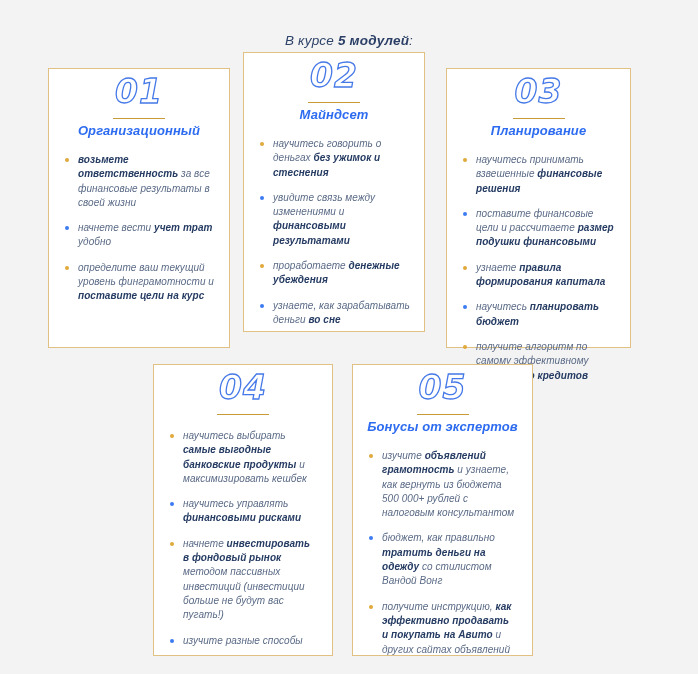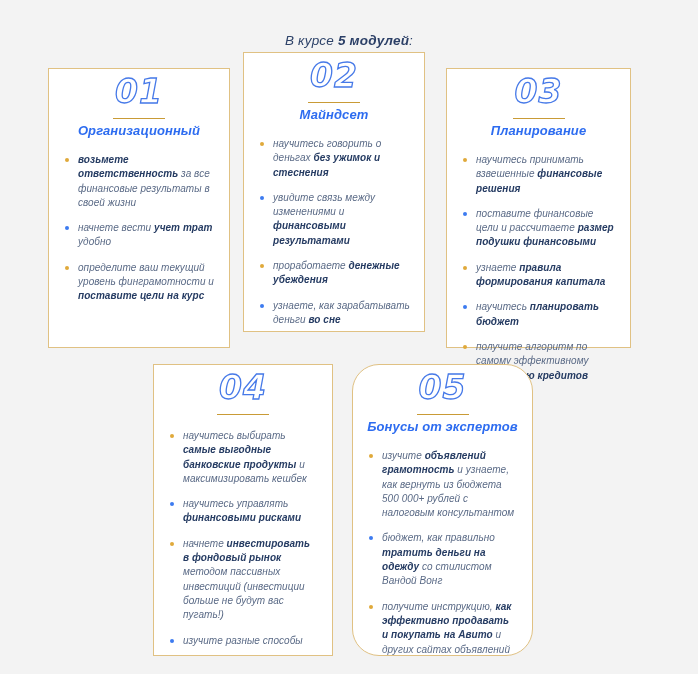--- a/index.html
+++ b/index.html
@@ -117,21 +117,21 @@
   .bullets b {
     font-weight: 700;
     color: #263c63;
   }
 
   
   #card-1 { left: 48px;  top: 68px;  width: 182px; height: 280px; }
   #card-2 { left: 243px; top: 52px;  width: 182px; height: 280px; }
   #card-3 { left: 446px; top: 68px;  width: 185px; height: 280px; }
   #card-4 { left: 153px; top: 364px; width: 180px; height: 292px; }
-  #card-5 { left: 352px; top: 364px; width: 181px; height: 292px; border-radius: 27px; }
+  #card-5 { left: 352px; top: 364px; width: 181px; height: 292px; }
 </style>
 </head>
 <body>
 
 <div class="page">
 
   <div class="section-heading">
     <span>В курсе </span><span class="strong">5 модулей</span><span>:</span>
   </div>
 

